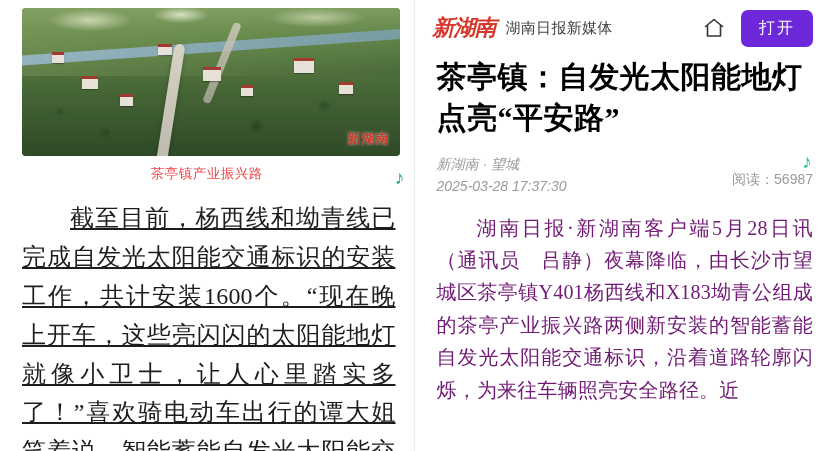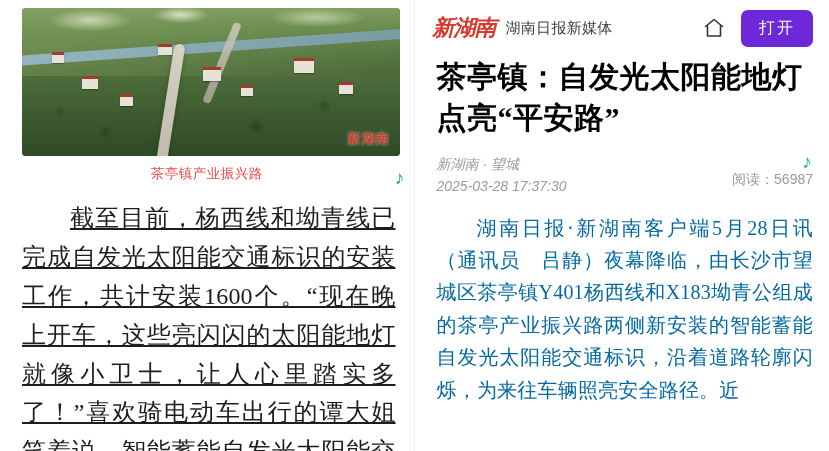--- a/index.html
+++ b/index.html
@@ -222,21 +222,21 @@
     color: #9a9a9a;
     font-size: 14px;
     padding-top: 18px;
     white-space: nowrap;
   }
   .right-body {
     margin: 14px 16px 0 22px;
     font-family: "Liberation Serif", serif;
     font-size: 20px;
     line-height: 1.62;
-    color: #0369a1;
+    color: #701a75;
     text-align: justify;
     letter-spacing: 0.2px;
   }
 </style>
 </head>
 <body>
 
 <div class="screen">
 
   <div class="left-col">

